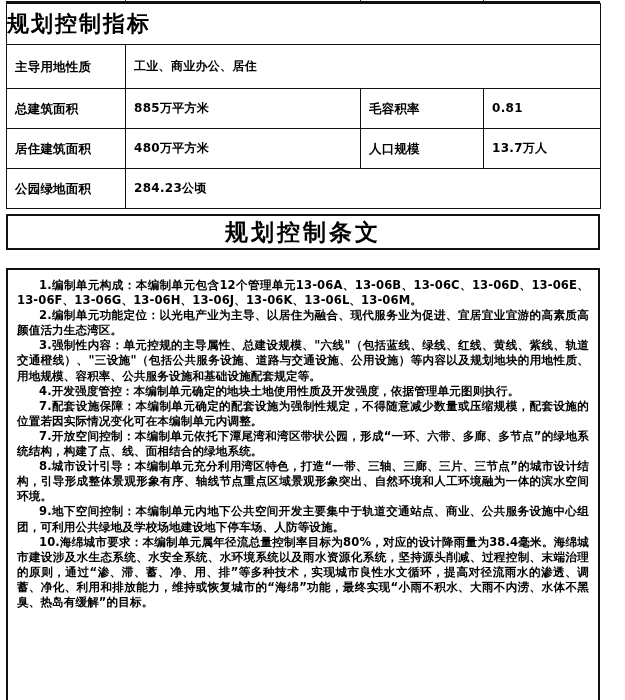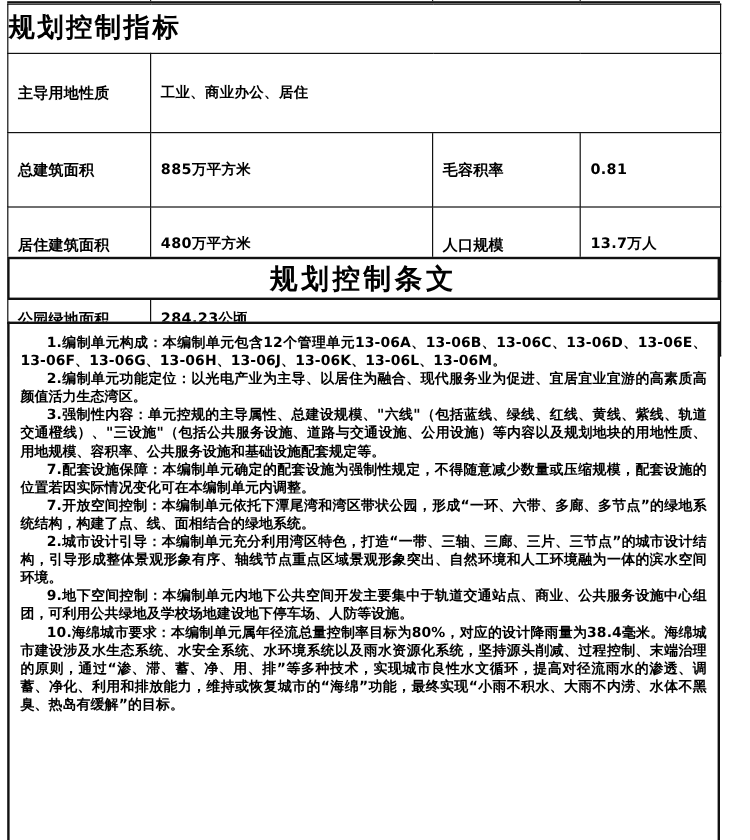--- a/index.html
+++ b/index.html
@@ -48,21 +48,21 @@
     position: absolute;
     left: 6px;
     top: 3px;
     width: 594px;
     border-collapse: collapse;
     table-layout: fixed;
     background: #ffffff;
   }
   .indicator-table td {
     border: 1.6px solid #111111;
-    padding: 15px 8px;
+    padding: 4px 8px;
     font-size: 12.5px;
     line-height: 1.1;
     vertical-align: middle;
     background: #ffffff;
   }
   .indicator-table td.title-cell {
     height: 40px;
     text-align: left;
     font-size: 22px;
     font-weight: bold;
@@ -177,20 +177,21 @@
   </table>
 
   <div class="clause-title-box">
     <span class="t">规划控制条文</span>
   </div>
 
   <div class="clause-body-box">
     <p class="clause">1.编制单元构成：本编制单元包含12个管理单元13-06A、13-06B、13-06C、13-06D、13-06E、13-06F、13-06G、13-06H、13-06J、13-06K、13-06L、13-06M。</p>
     <p class="clause">2.编制单元功能定位：以光电产业为主导、以居住为融合、现代服务业为促进、宜居宜业宜游的高素质高颜值活力生态湾区。</p>
     <p class="clause">3.强制性内容：单元控规的主导属性、总建设规模、"六线"（包括蓝线、绿线、红线、黄线、紫线、轨道交通橙线）、"三设施"（包括公共服务设施、道路与交通设施、公用设施）等内容以及规划地块的用地性质、用地规模、容积率、公共服务设施和基础设施配套规定等。</p>
+    <p class="clause">4.开发强度管控：本编制单元确定的地块土地使用性质及开发强度，依据管理单元图则执行。</p>
     <p class="clause">7.配套设施保障：本编制单元确定的配套设施为强制性规定，不得随意减少数量或压缩规模，配套设施的位置若因实际情况变化可在本编制单元内调整。</p>
     <p class="clause">7.开放空间控制：本编制单元依托下潭尾湾和湾区带状公园，形成“一环、六带、多廊、多节点”的绿地系统结构，构建了点、线、面相结合的绿地系统。</p>
-    <p class="clause">2.城市设计引导：本编制单元充分利用湾区特色，打造“一带、三轴、三廊、三片、三节点”的城市设计结构，引导形成整体景观形象有序、轴线节点重点区域景观形象突出、自然环境和人工环境融为一体的滨水空间环境。</p>
+    <p class="clause">8.城市设计引导：本编制单元充分利用湾区特色，打造“一带、三轴、三廊、三片、三节点”的城市设计结构，引导形成整体景观形象有序、轴线节点重点区域景观形象突出、自然环境和人工环境融为一体的滨水空间环境。</p>
     <p class="clause">9.地下空间控制：本编制单元内地下公共空间开发主要集中于轨道交通站点、商业、公共服务设施中心组团，可利用公共绿地及学校场地建设地下停车场、人防等设施。</p>
     <p class="clause">10.海绵城市要求：本编制单元属年径流总量控制率目标为80%，对应的设计降雨量为38.4毫米。海绵城市建设涉及水生态系统、水安全系统、水环境系统以及雨水资源化系统，坚持源头削减、过程控制、末端治理的原则，通过“渗、滞、蓄、净、用、排”等多种技术，实现城市良性水文循环，提高对径流雨水的渗透、调蓄、净化、利用和排放能力，维持或恢复城市的“海绵”功能，最终实现“小雨不积水、大雨不内涝、水体不黑臭、热岛有缓解”的目标。</p>
   </div>
 
 </div>
 
 </body></html>

